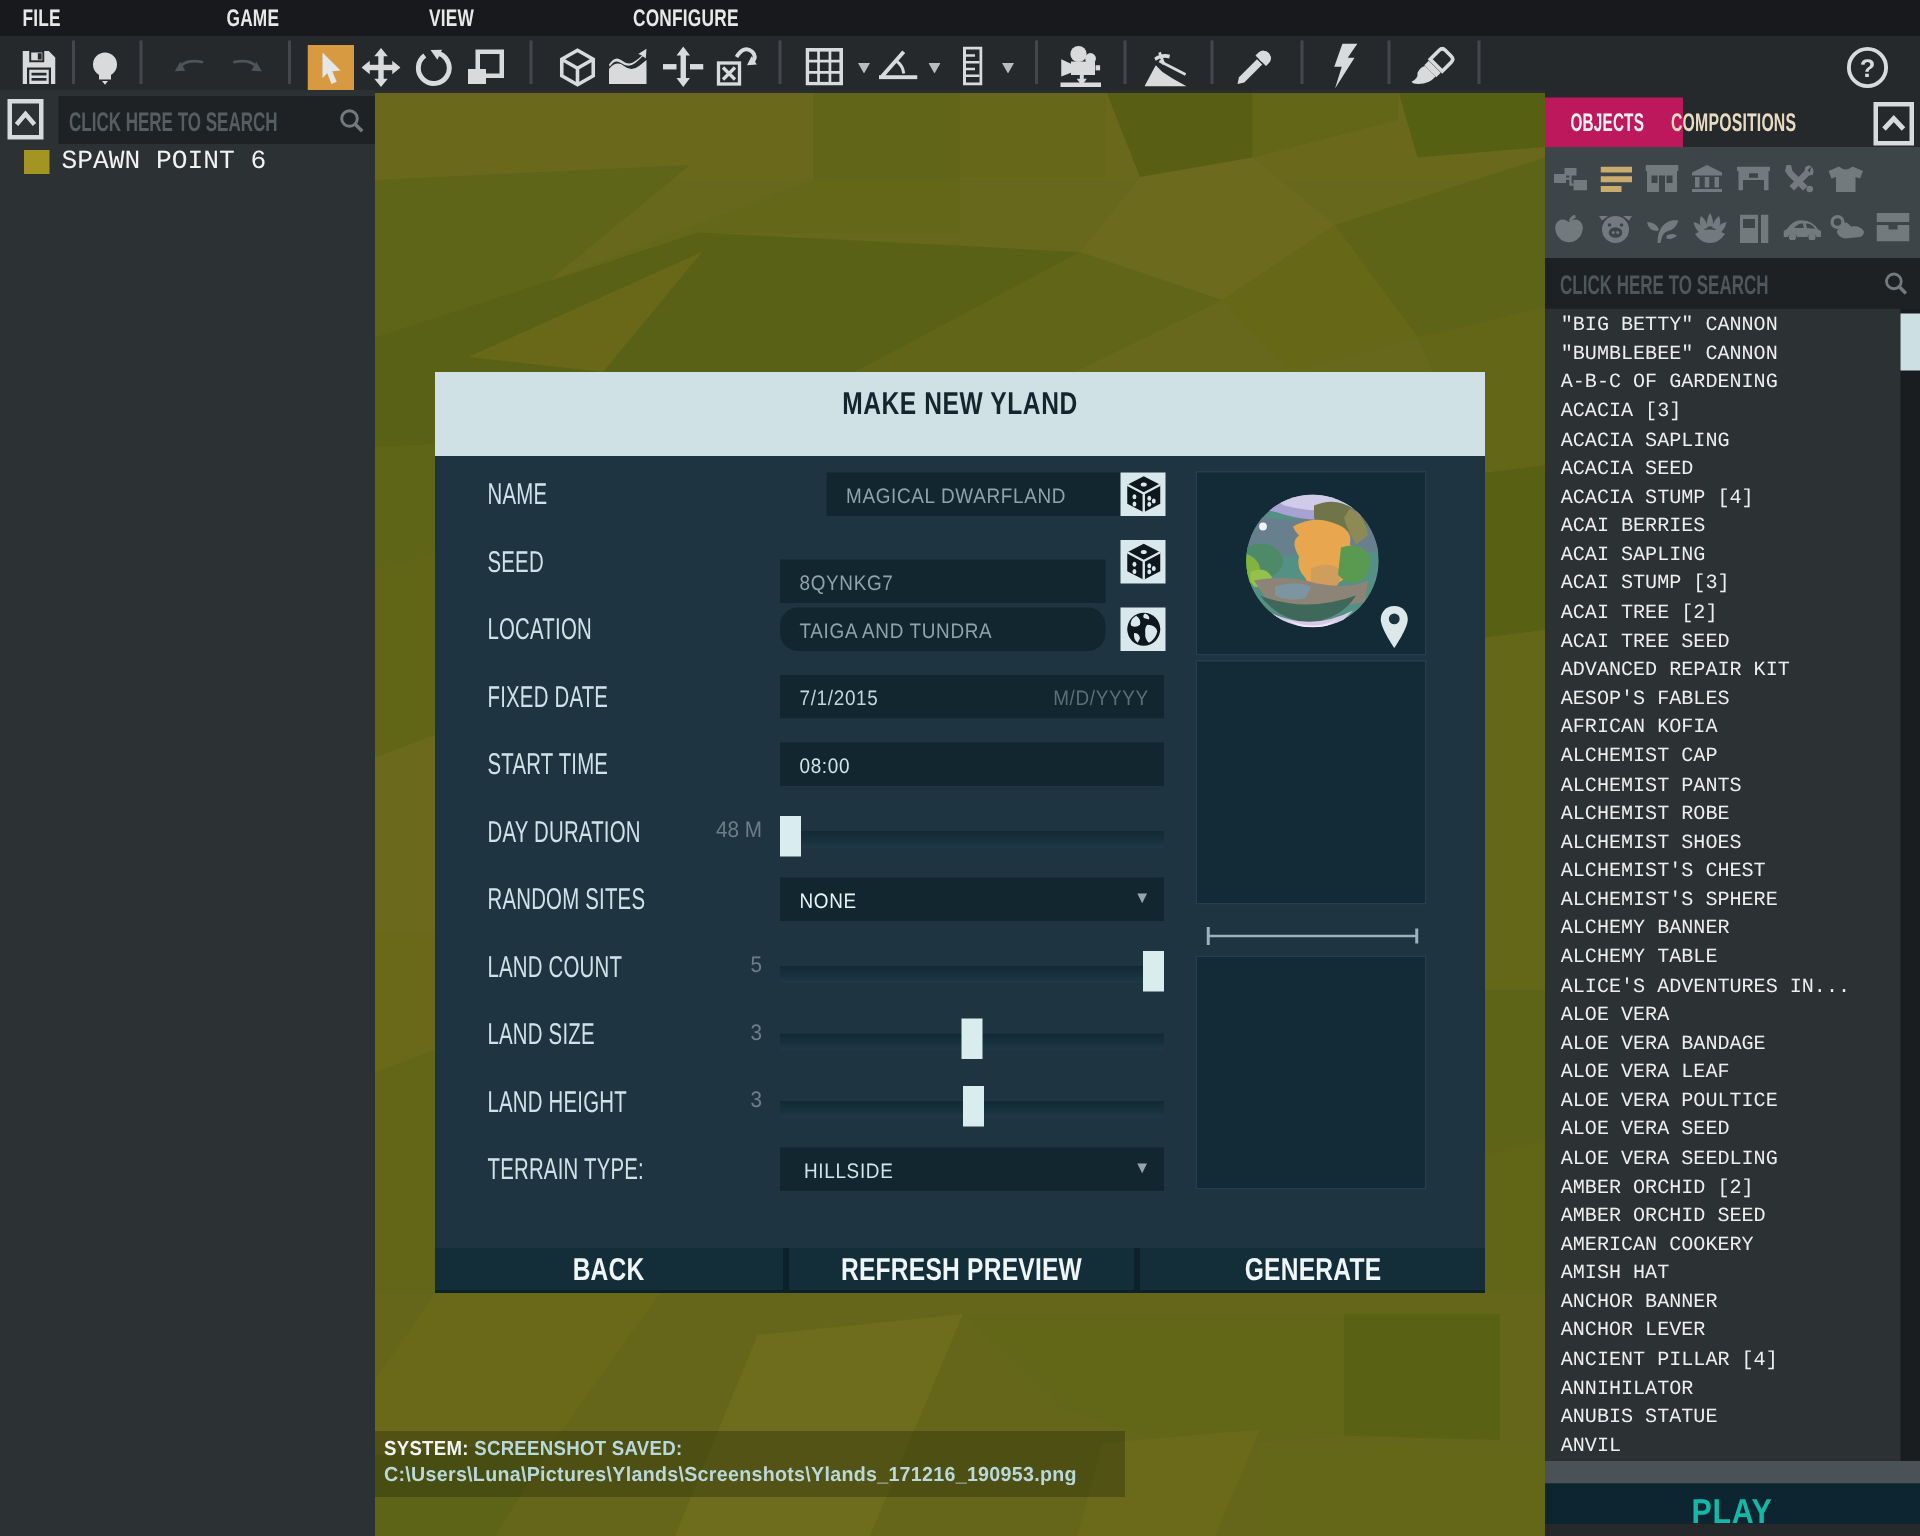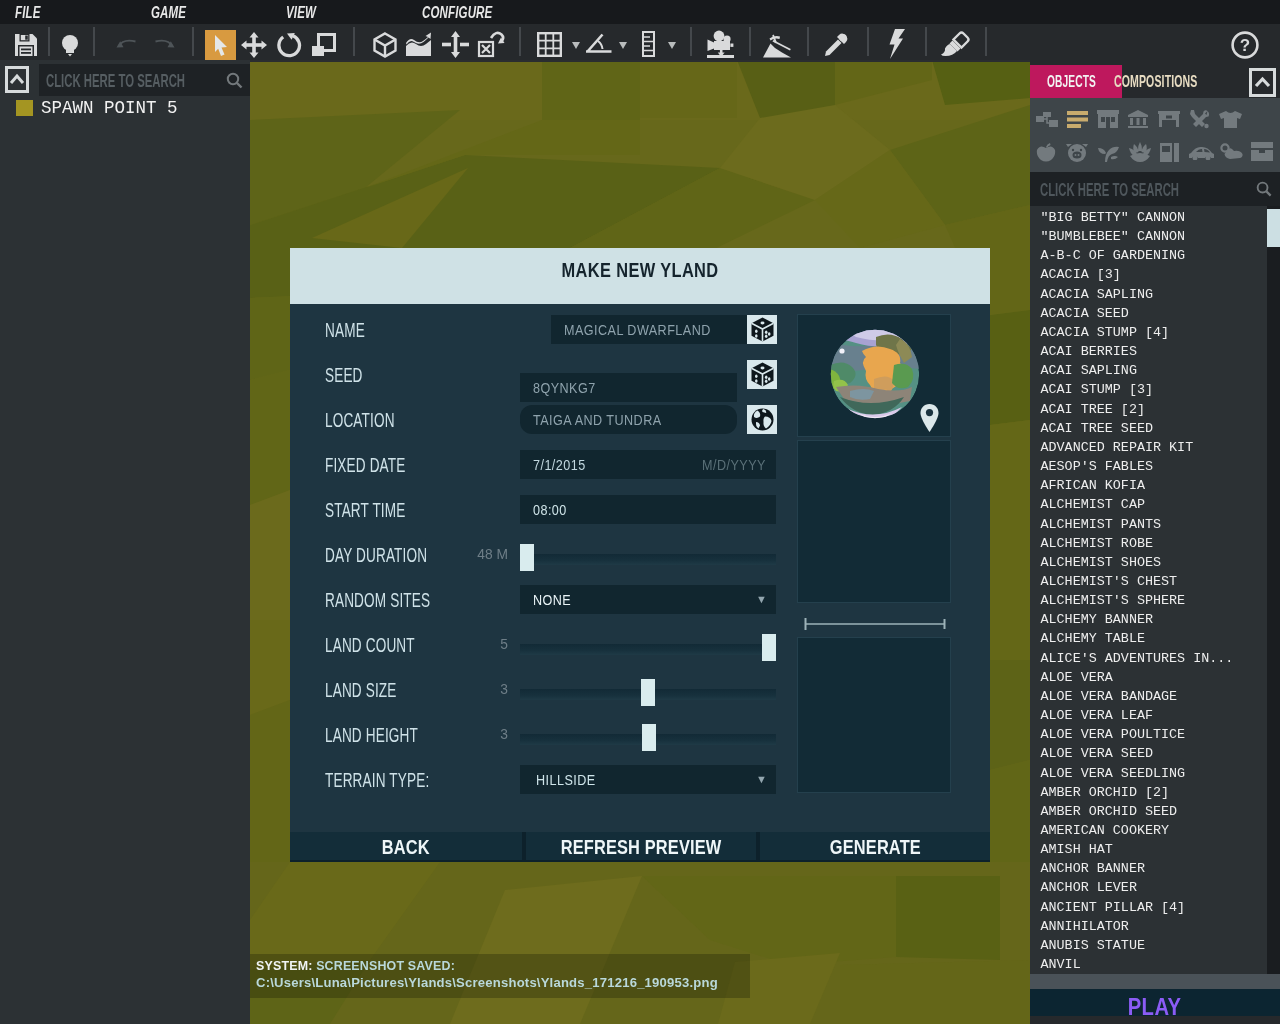--- a/index.html
+++ b/index.html
@@ -1,20 +1,20 @@
 <!DOCTYPE html>
 <html><head>
 <meta charset="utf-8">
 <style>
 * { margin:0; padding:0; box-sizing:border-box; }
 html,body { width:1280px; height:1024px; overflow:hidden; background:#26292c; font-family:"Liberation Sans", sans-serif; }
 .abs { position:absolute; }
 #stage { position:relative; width:1280px; height:1024px; }
 
-#menubar { position:absolute; left:0; top:0; width:1280px; height:24px; background:#17191c;font-style:italic; }
+#menubar { position:absolute; left:0; top:0; width:1280px; height:24px; background:#17191c; }
 .menuitem { position:absolute; top:4px; color:#e8e8e8; font-size:16px; font-weight:bold; letter-spacing:0.2px; transform:scaleX(0.72); transform-origin:0 0; }
 
 #toolbar { position:absolute; left:0; top:24px; width:1280px; height:36px; background:#26292c; }
 .tsep { position:absolute; top:3px; width:2px; height:29px; background:#44484c; }
 .ticon { position:absolute; }
 
 #leftpanel { position:absolute; left:0; top:60px; width:250px; height:964px; background:#2c3134; }
 #lsearch { position:absolute; left:39px; top:4px; width:211px; height:32px; background:#1e2225; }
 #lsearch span { position:absolute; white-space:nowrap; left:7px; top:7px; color:#565e62; font-size:18px; font-weight:bold; letter-spacing:0px; transform:scaleX(0.63); transform-origin:0 0; }
 .upbtn { position:absolute; border:3px solid #d7dbdc; }
@@ -47,21 +47,21 @@
 #objtab { position:absolute; left:0; top:5px; width:92px; height:33px; background:#be185d; }
 #objtab span { position:absolute; left:17px; top:7px; color:#f2f2f2; font-size:17px; font-weight:bold; letter-spacing:0.2px; transform:scaleX(0.60); transform-origin:0 0; }
 #comptab { position:absolute; left:84px; top:12px; color:#e7dcc2; font-size:17px; font-weight:bold; letter-spacing:0.2px; transform:scaleX(0.62); transform-origin:0 0; }
 #catarea { position:absolute; left:0; top:38px; width:250px; height:74px; background:#3e4549; }
 #rsearch { position:absolute; left:0; top:112px; width:250px; height:34px; background:#1d2124; }
 #rsearch span { position:absolute; white-space:nowrap; left:10px; top:8px; color:#4f575c; font-size:18px; font-weight:bold; letter-spacing:0px; transform:scaleX(0.63); transform-origin:0 0; }
 #objlist { position:absolute; left:0; top:146px; width:237px; height:768px; background:#2c3134; color:#eeeeee; font-family:"Liberation Mono", monospace; font-size:13.4px; line-height:19.15px; white-space:pre; overflow:hidden; padding-left:10.5px; padding-top:2px; }
 #rscroll { position:absolute; left:237px; top:146px; width:13px; height:768px; background:#1a1d20; }
 #rthumb { position:absolute; left:0px; top:3px; width:13px; height:38px; background:#ccdfe3; }
 #graystrip { position:absolute; left:0; top:914px; width:250px; height:15px; background:#4a5258; }
-#playbtn { position:absolute; left:0; top:929px; width:250px; height:27px; background:#0c2531; color:#8b5cf6; font-size:23px; font-weight:bold; text-align:center; line-height:36px; letter-spacing:0.5px; }
+#playbtn { position:absolute; left:0; top:929px; width:250px; height:27px; background:#0c2531; color:#14b8a6; font-size:23px; font-weight:bold; text-align:center; line-height:36px; letter-spacing:0.5px; }
 #playbtn span { display:inline-block; transform:scaleX(0.88); }
 .cicon { position:absolute; opacity:0.93; }
 </style>
 </head>
 <body>
 <div id="stage">
   <div id="viewport">
     <svg width="780" height="964" viewBox="0 0 780 964" style="position:absolute;left:0;top:0">
 <rect x="0" y="0" width="780" height="964" fill="#67681b"></rect>
 <rect x="0" y="0" width="780" height="60" fill="#6a691b"></rect>
@@ -247,21 +247,21 @@
     </div>
     <div id="lsearch">
       <span>CLICK HERE TO SEARCH</span>
       <svg style="position:absolute; right:6px; top:7px;" width="19" height="19" viewBox="0 0 19 19">
           <circle cx="8" cy="8" r="5.2" fill="none" stroke="#73797c" stroke-width="2"></circle>
           <line x1="12" y1="12" x2="16.5" y2="16.5" stroke="#73797c" stroke-width="2.4"></line>
         </svg>
     </div>
     <div id="spawnrow">
       <div id="spawnsq"></div>
-      <div id="spawntx">SPAWN POINT 5</div>
+      <div id="spawntx">SPAWN POINT 6</div>
     </div>
   </div>
 
   <div id="dialog">
     <div id="dlghead">
         <span>MAKE NEW YLAND</span>
       </div>
     <div class="dlabel" style="top:67px;">NAME</div>
       <div class="dinput" style="top:67px; width:217px;margin-left:31px;">
         <span class="itext">MAGICAL DWARFLAND</span>

